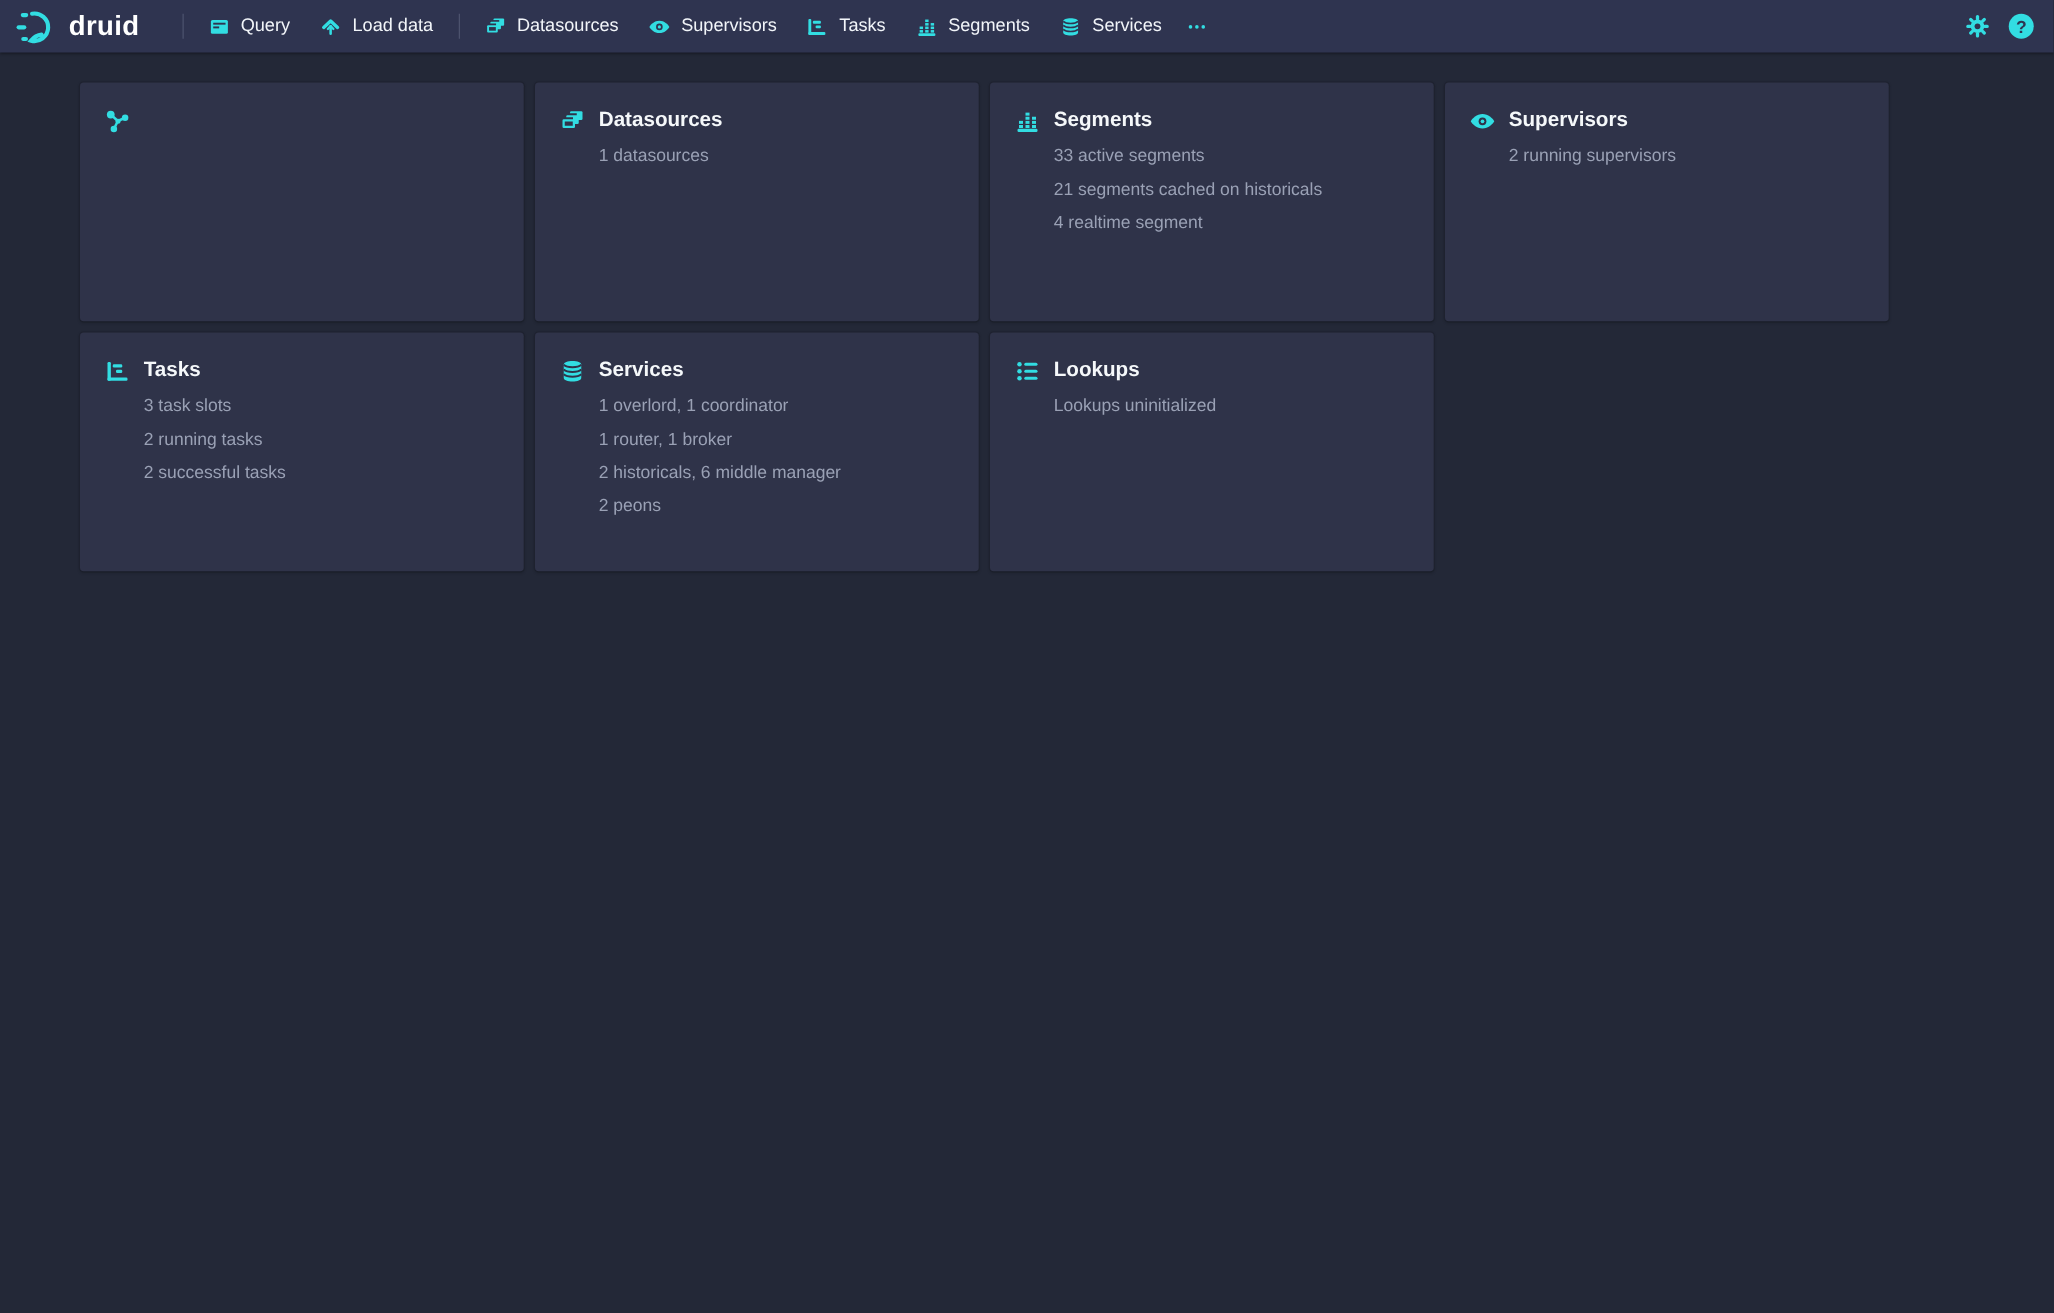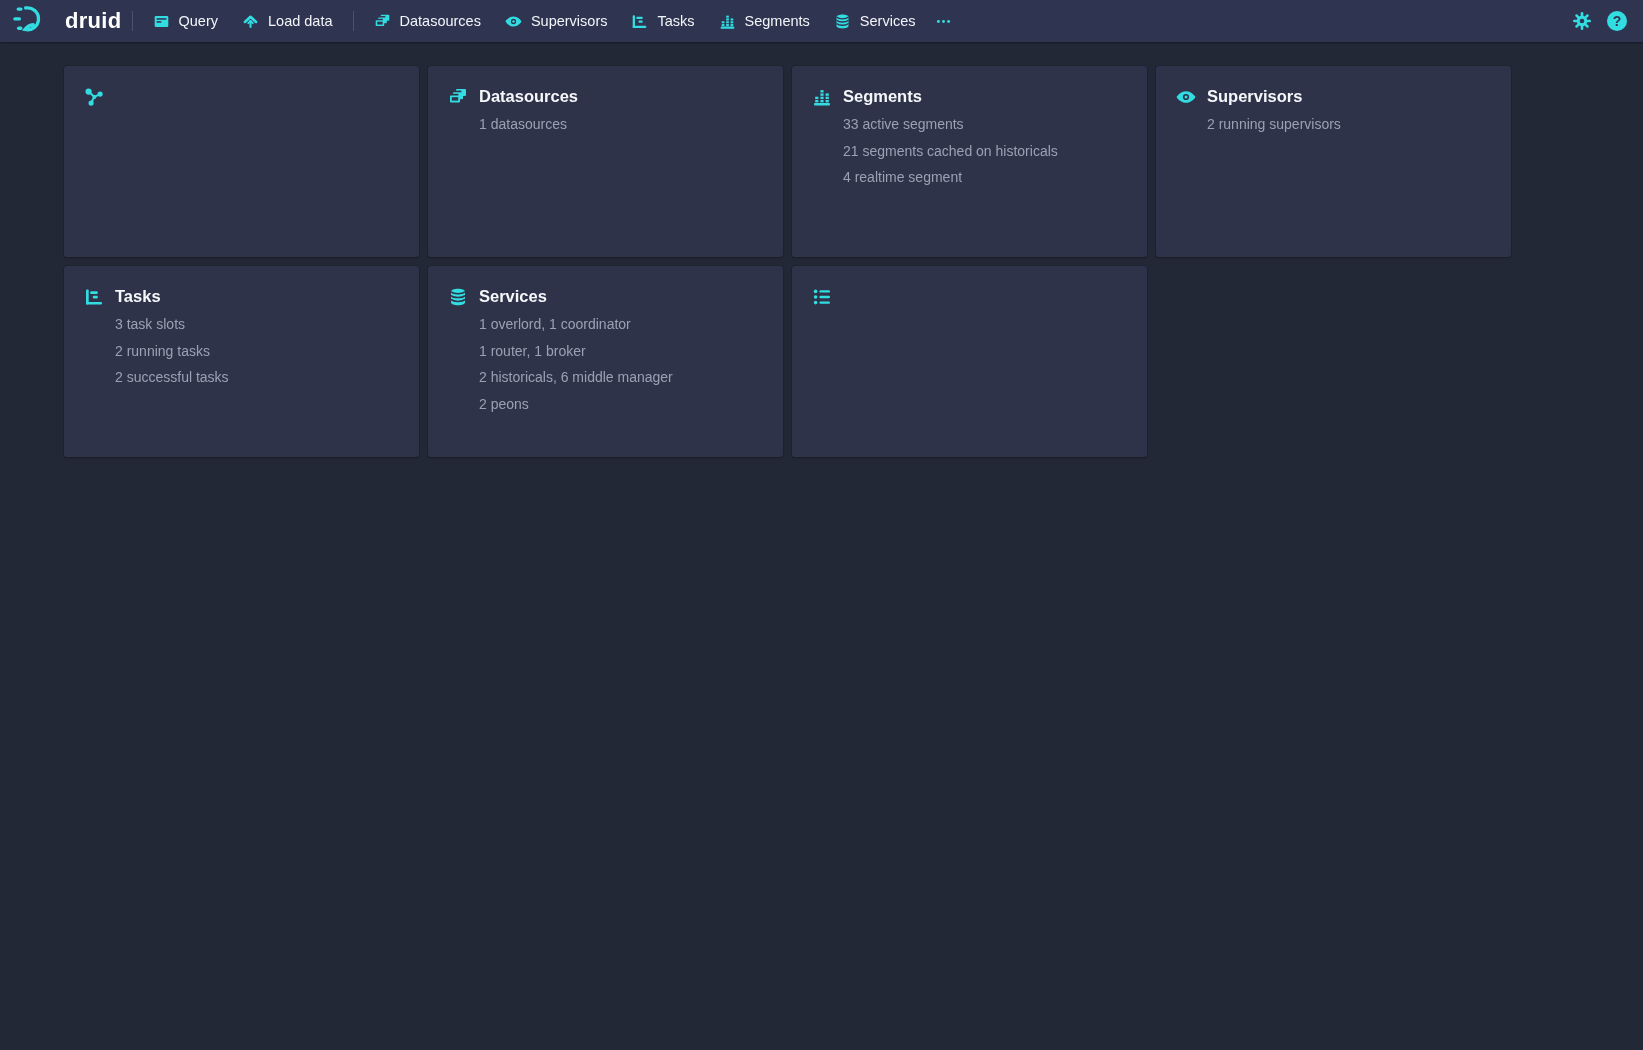--- a/index.html
+++ b/index.html
@@ -23,21 +23,21 @@
 
   
   .navbar{
     height:42px;background:var(--navbar-bg);
     display:flex;align-items:center;
     padding:0 12px 0 12px;
     --occl:var(--navbar-bg);
     box-shadow:0 1px 2px rgba(0,0,0,.35);
     position:relative;z-index:2;
   }
-  .brand{display:flex;align-items:flex-start;gap:16px;cursor:pointer;margin-right:2px;}
+  .brand{display:flex;align-items:center;gap:6px;cursor:pointer;margin-right:26px;}
   .brand svg{display:block;}
   .brand-text{
     color:#ffffff;font-size:22px;font-weight:600;letter-spacing:.3px;
     line-height:42px;
   }
   .nav-divider{width:1px;height:20px;background:var(--divider);margin:0 8px;}
   .nav-group{display:flex;align-items:center;}
   .nav-item{
     display:flex;align-items:center;gap:9px;
     padding:5px 12px;border-radius:3px;cursor:pointer;
@@ -367,15 +367,19 @@
       <p class="card-line">2 peons</p>
     </div>
   </a>
 
   <a class="card">
     <span class="card-icon">
       <svg viewBox="0 0 20 20">
           <use href="#i-list"></use>
         </svg>
     </span>
+    <div class="card-content">
+      <h2 class="card-title">Lookups</h2>
+      <p class="card-line">Lookups uninitialized</p>
+    </div>
   </a>
 
 </main>
 
 </body></html>

